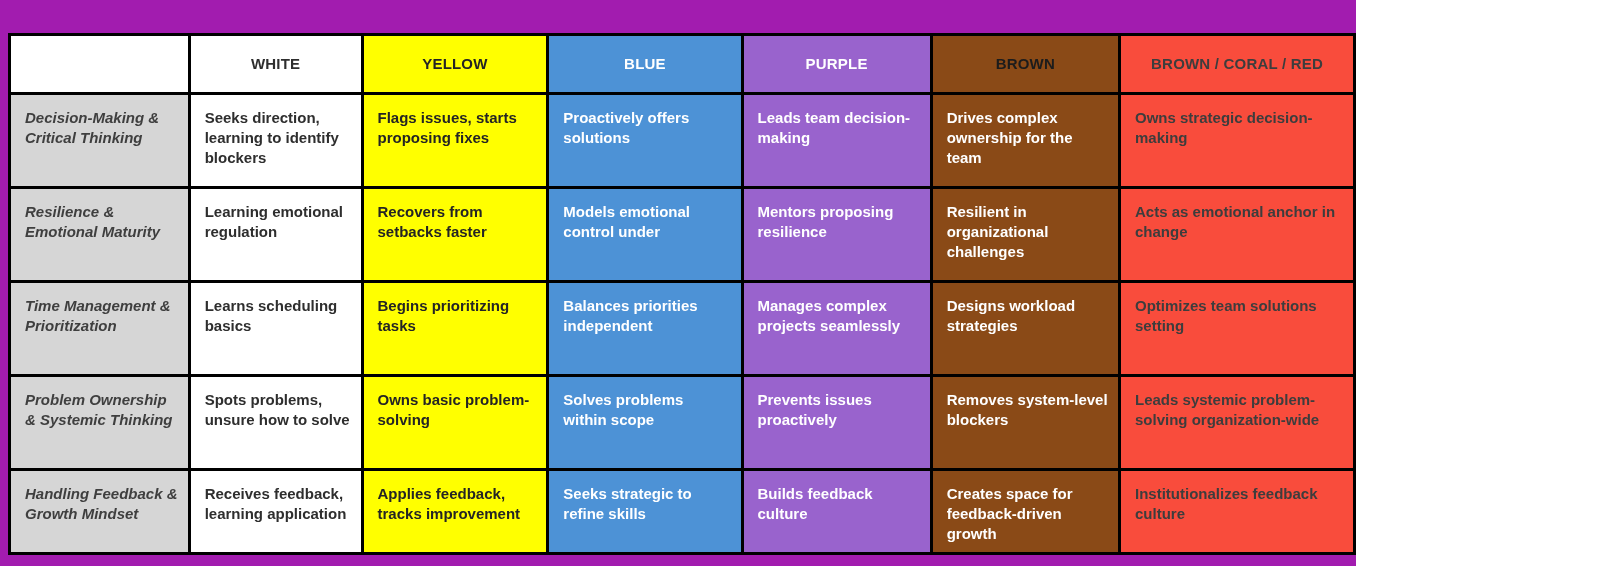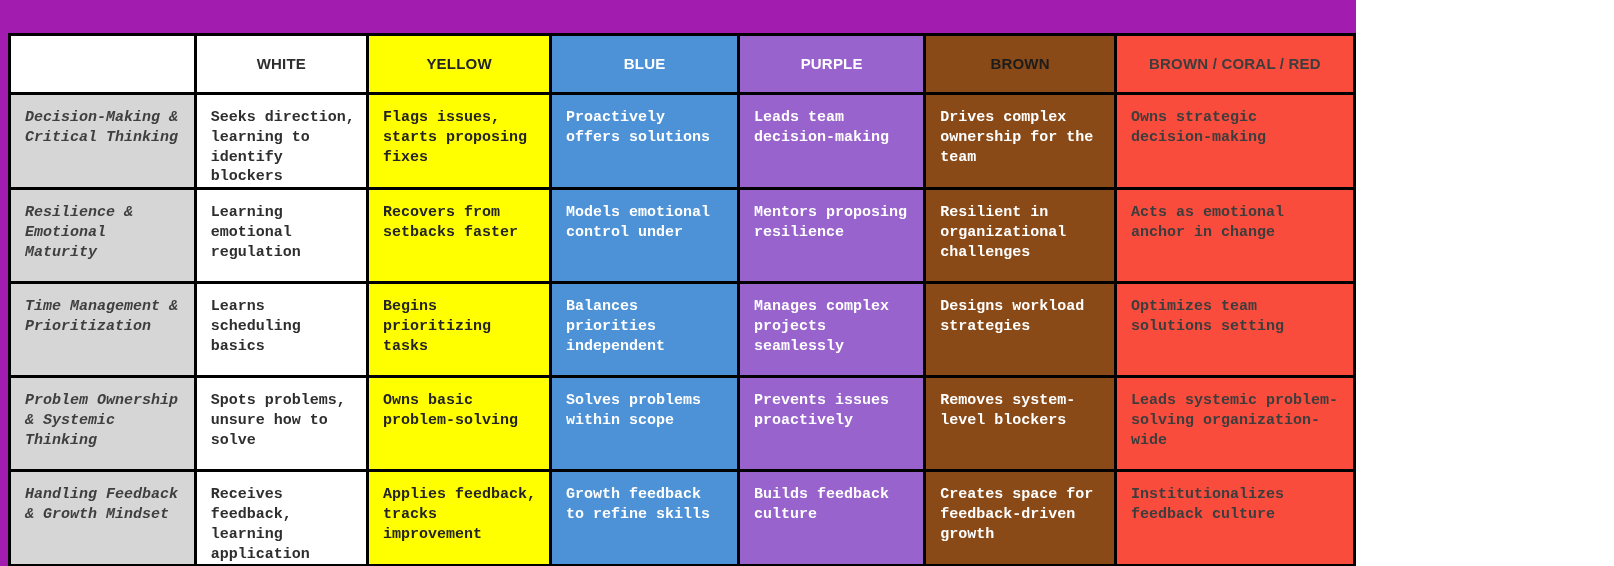--- a/index.html
+++ b/index.html
@@ -25,21 +25,21 @@
     overflow: hidden;
   }
   
   th.corner { border: none; background: #ffffff; }
   thead th {
     height: 59px;
     text-align: center;
     vertical-align: middle;
     letter-spacing: 0.2px;
   }
-  tbody tr { height: 94px; font-family: Liberation Mono, monospace; }
+  tbody tr { height: 94px; }
   tbody tr:last-child { height: 84px; }
   tbody th.rowlabel {
     font-style: italic;
     text-align: left;
     vertical-align: top;
     padding: 13px 8px 0 14px;
     font-weight: bold;
   }
   tbody td {
     text-align: left;
@@ -106,20 +106,20 @@
           <td style="background: rgb(255, 255, 0); color: rgb(36, 36, 36);">Owns basic problem-solving</td>
           <td style="background: rgb(77, 146, 214); color: rgb(255, 255, 255);">Solves problems within scope</td>
           <td style="background: rgb(153, 99, 205); color: rgb(255, 255, 255);">Prevents issues proactively</td>
           <td style="background: rgb(138, 74, 23); color: rgb(255, 255, 255);">Removes system-level blockers</td>
           <td style="background: rgb(249, 76, 60); color: rgb(61, 61, 61);">Leads systemic problem-solving organization-wide</td>
         </tr>
         <tr>
           <th class="rowlabel" style="background: rgb(214, 214, 214); color: rgb(63, 63, 63);">Handling Feedback &amp; Growth Mindset</th>
           <td style="background: rgb(255, 255, 255); color: rgb(46, 46, 46);">Receives feedback, learning application</td>
           <td style="background: rgb(255, 255, 0); color: rgb(36, 36, 36);">Applies feedback, tracks improvement</td>
-          <td style="background: rgb(77, 146, 214); color: rgb(255, 255, 255);">Growth feedback to refine skills</td>
+          <td style="background: rgb(77, 146, 214); color: rgb(255, 255, 255);">Seeks strategic to refine skills</td>
           <td style="background: rgb(153, 99, 205); color: rgb(255, 255, 255);">Builds feedback culture</td>
           <td style="background: rgb(138, 74, 23); color: rgb(255, 255, 255);">Creates space for feedback-driven growth</td>
           <td style="background: rgb(249, 76, 60); color: rgb(61, 61, 61);">Institutionalizes feedback culture</td>
         </tr>
       </tbody>
   </table>
 </div>
 
 </body></html>

